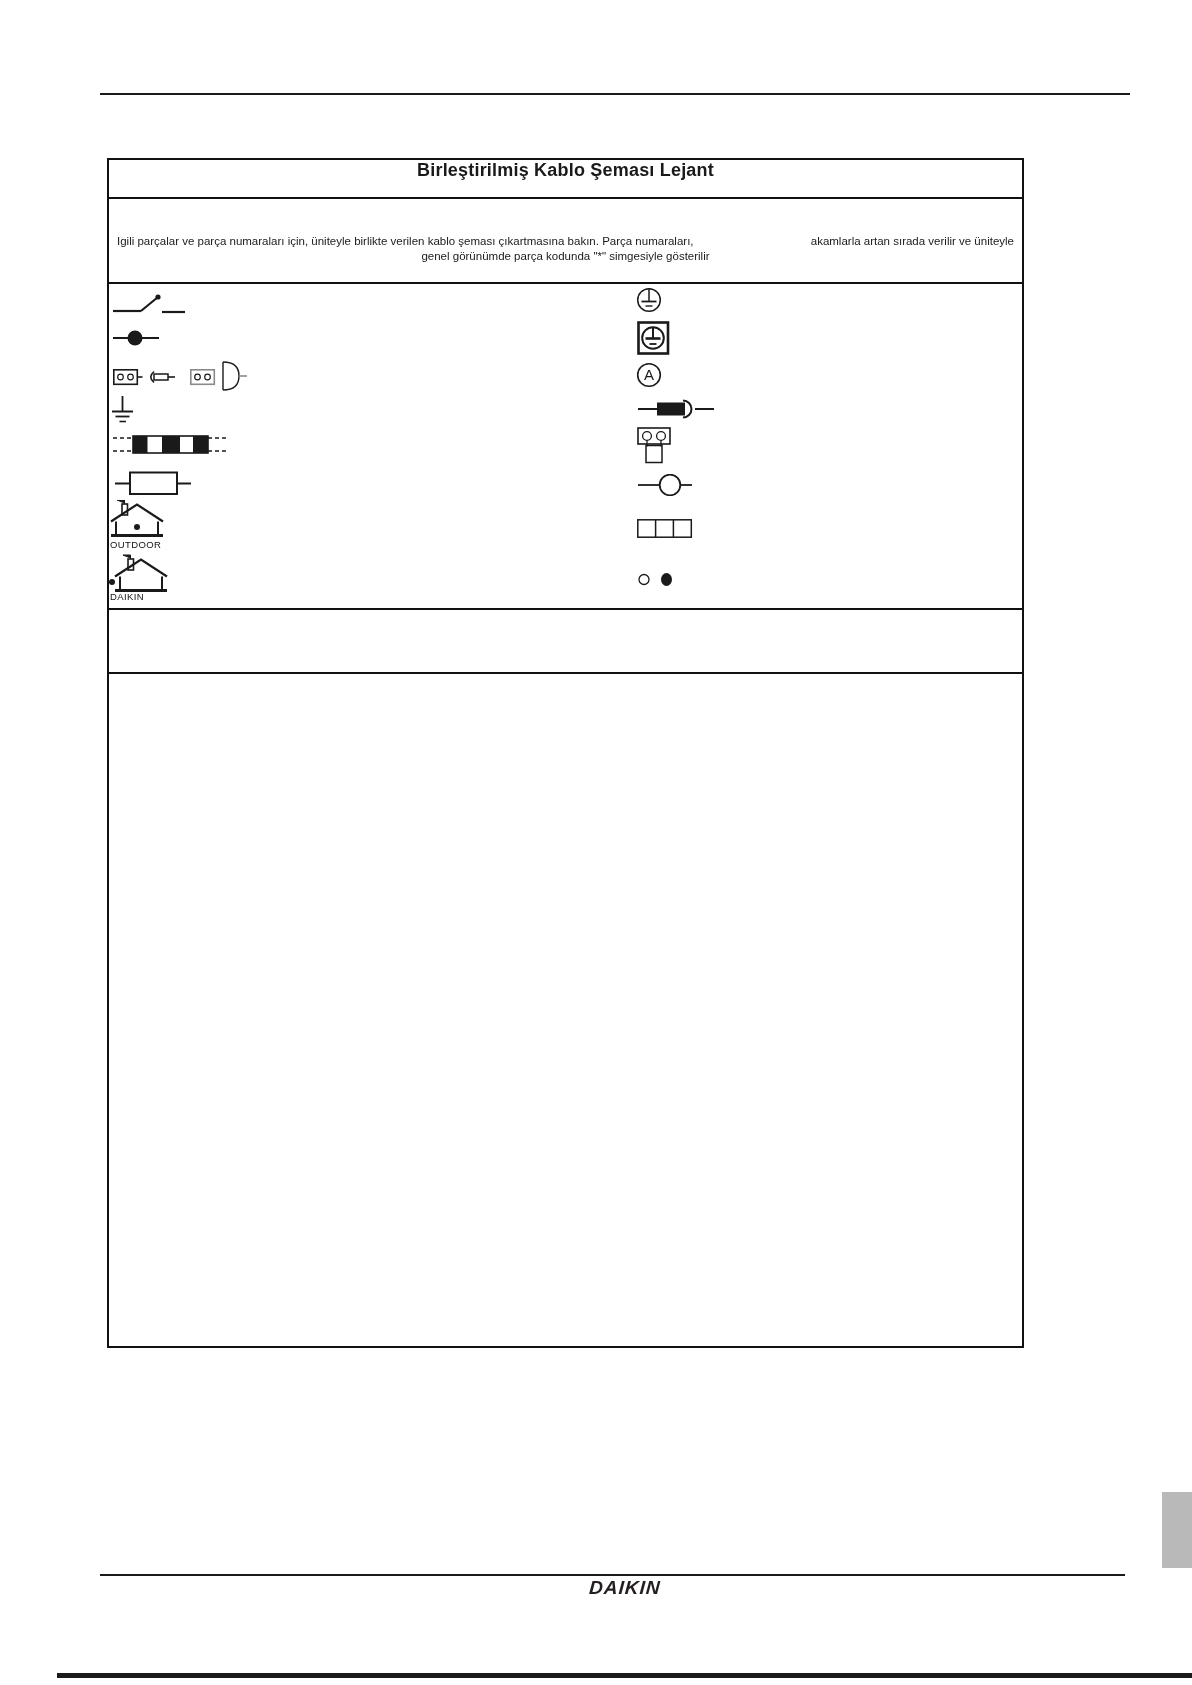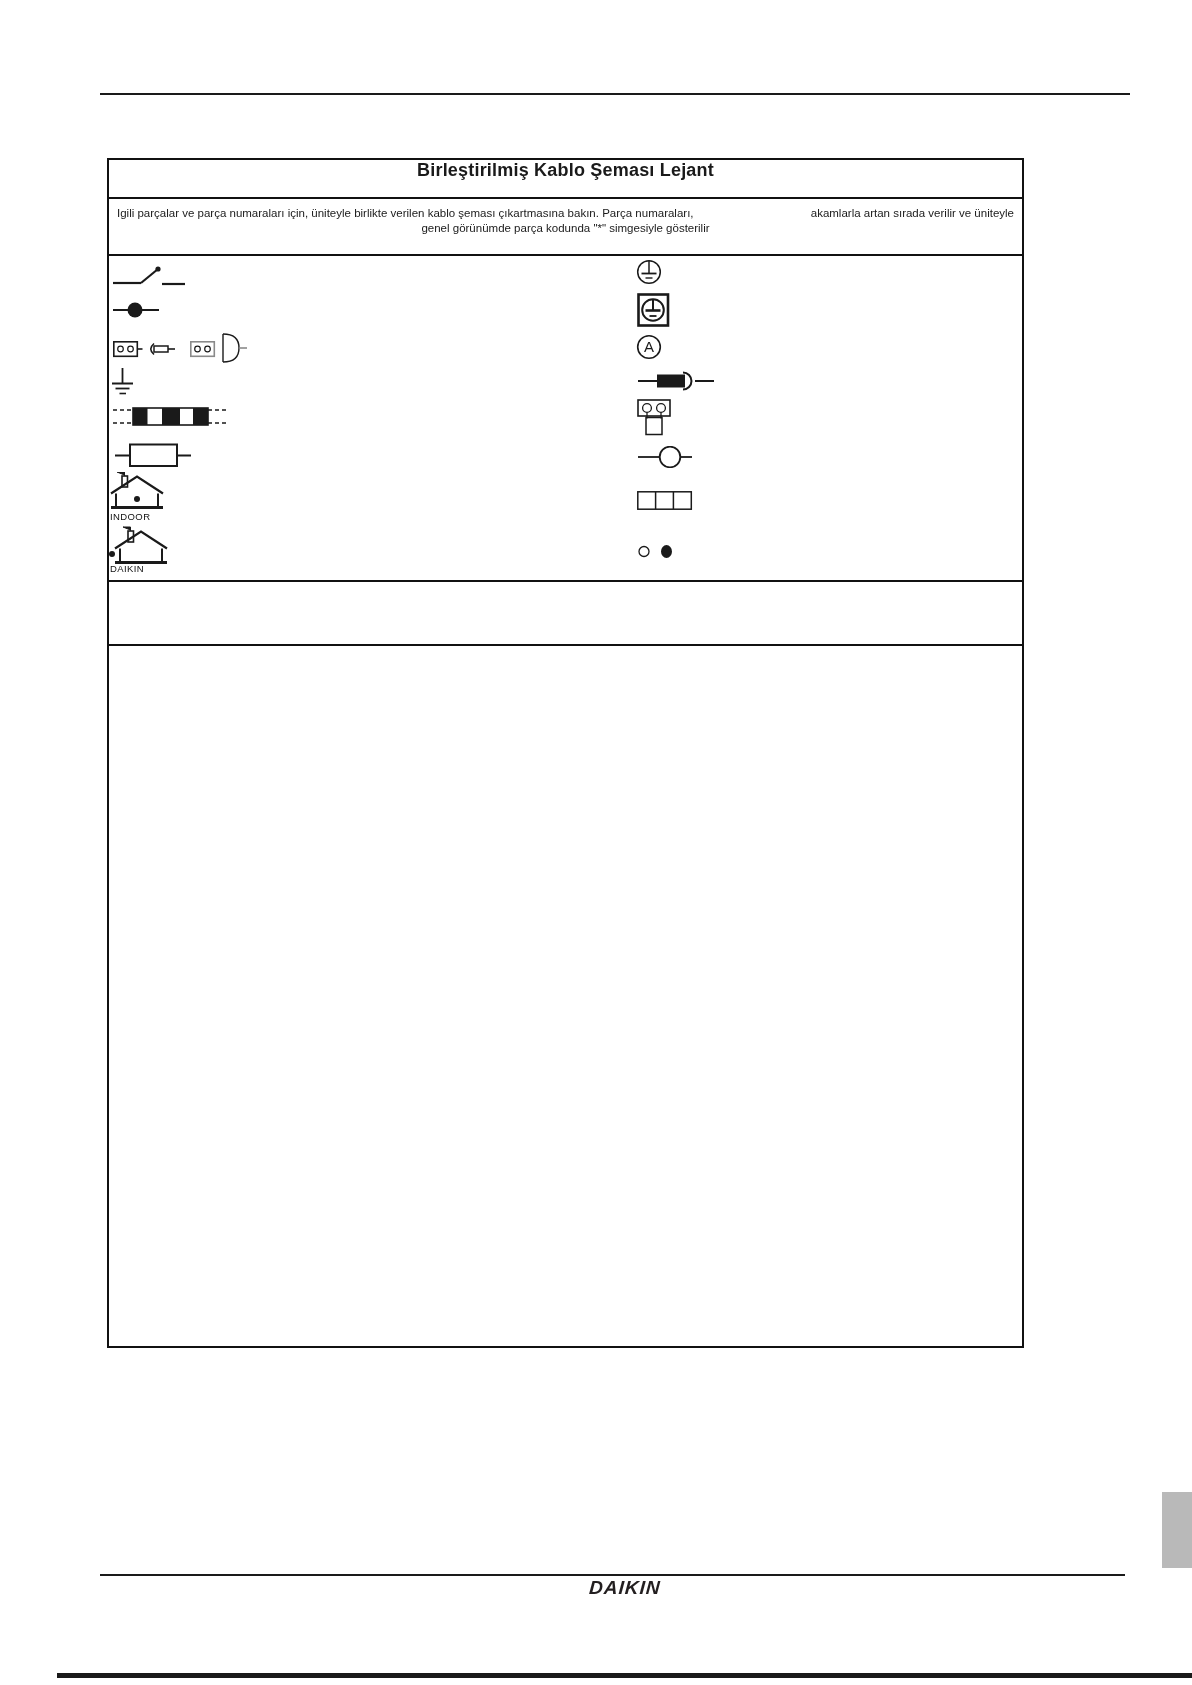--- a/index.html
+++ b/index.html
@@ -15,21 +15,21 @@
     left:107px;top:158px;width:913px;height:1186px;
     border:2.5px solid #111;background:#fff;
   }
   .row-title{
     height:37px;border-bottom:2px solid #111;
     display:flex;align-items:flex-start;justify-content:center;
   }
   .row-title span{font-size:18px;font-weight:bold;letter-spacing:0.2px;}
   .row-note{
     height:57px;border-bottom:2.5px solid #111;
-    font-size:11.5px;line-height:14px;padding:7px 8px 0 8px;box-sizing:border-box;
+    font-size:11.5px;line-height:14px;padding:7px 8px 0 8px;box-sizing:border-box;margin-top:28px;
   }
   .note-line1{display:flex;justify-content:space-between;white-space:nowrap;}
   .note-line2{text-align:center;margin-top:1px;}
   .row-symbols{height:324px;border-bottom:2px solid #111;position:relative;}
   .row-empty1{height:62px;border-bottom:2px solid #111;}
   .row-empty2{height:auto;}
 
   .sym{position:absolute;}
   .house-label{
     position:absolute;font-size:9.5px;letter-spacing:0.4px;color:#111;white-space:nowrap;
@@ -124,21 +124,21 @@
 
     <svg class="sym" style="left:0.5px;top:216px" width="54" height="38">
       <rect x="12" y="4" width="5.5" height="11" fill="#ffffff" class="ink" stroke-width="1.6"></rect>
       <path d="M14.5,4 V0 L7,0 L14.5,3 Z" fill="#1a1a1a" class="ink" stroke-width="1"></path>
       <path d="M1,21.5 L27,4.5 L53,21.5" fill="none" class="ink" stroke-width="2.2"></path>
       <path d="M6,21.5 V34.5" class="ink" stroke-width="2" fill="none"></path>
       <path d="M48,21.5 V34.5" class="ink" stroke-width="2" fill="none"></path>
       <path d="M1,35.5 h52" class="ink" stroke-width="3" fill="none"></path>
       <circle cx="27" cy="27" r="3" fill="#1a1a1a"></circle>
     </svg>
-    <div class="house-label" style="left:1px;top:254.5px">INDOOR</div>
+    <div class="house-label" style="left:1px;top:254.5px">OUTDOOR</div>
 
     <svg class="sym" style="left:-1px;top:270px" width="60" height="38">
       <rect x="20" y="5" width="5.5" height="11" fill="#ffffff" class="ink" stroke-width="1.6"></rect>
       <path d="M22.5,5 V1 L15,1 L22.5,4 Z" fill="#1a1a1a" class="ink" stroke-width="1"></path>
       <path d="M7,22.5 L33,5.5 L59,22.5" fill="none" class="ink" stroke-width="2.2"></path>
       <path d="M12,22.5 V35.5" class="ink" stroke-width="2" fill="none"></path>
       <path d="M54,22.5 V35.5" class="ink" stroke-width="2" fill="none"></path>
       <path d="M7,36.5 h52" class="ink" stroke-width="3" fill="none"></path>
       <circle cx="4" cy="28" r="3" fill="#1a1a1a"></circle>
     </svg>

